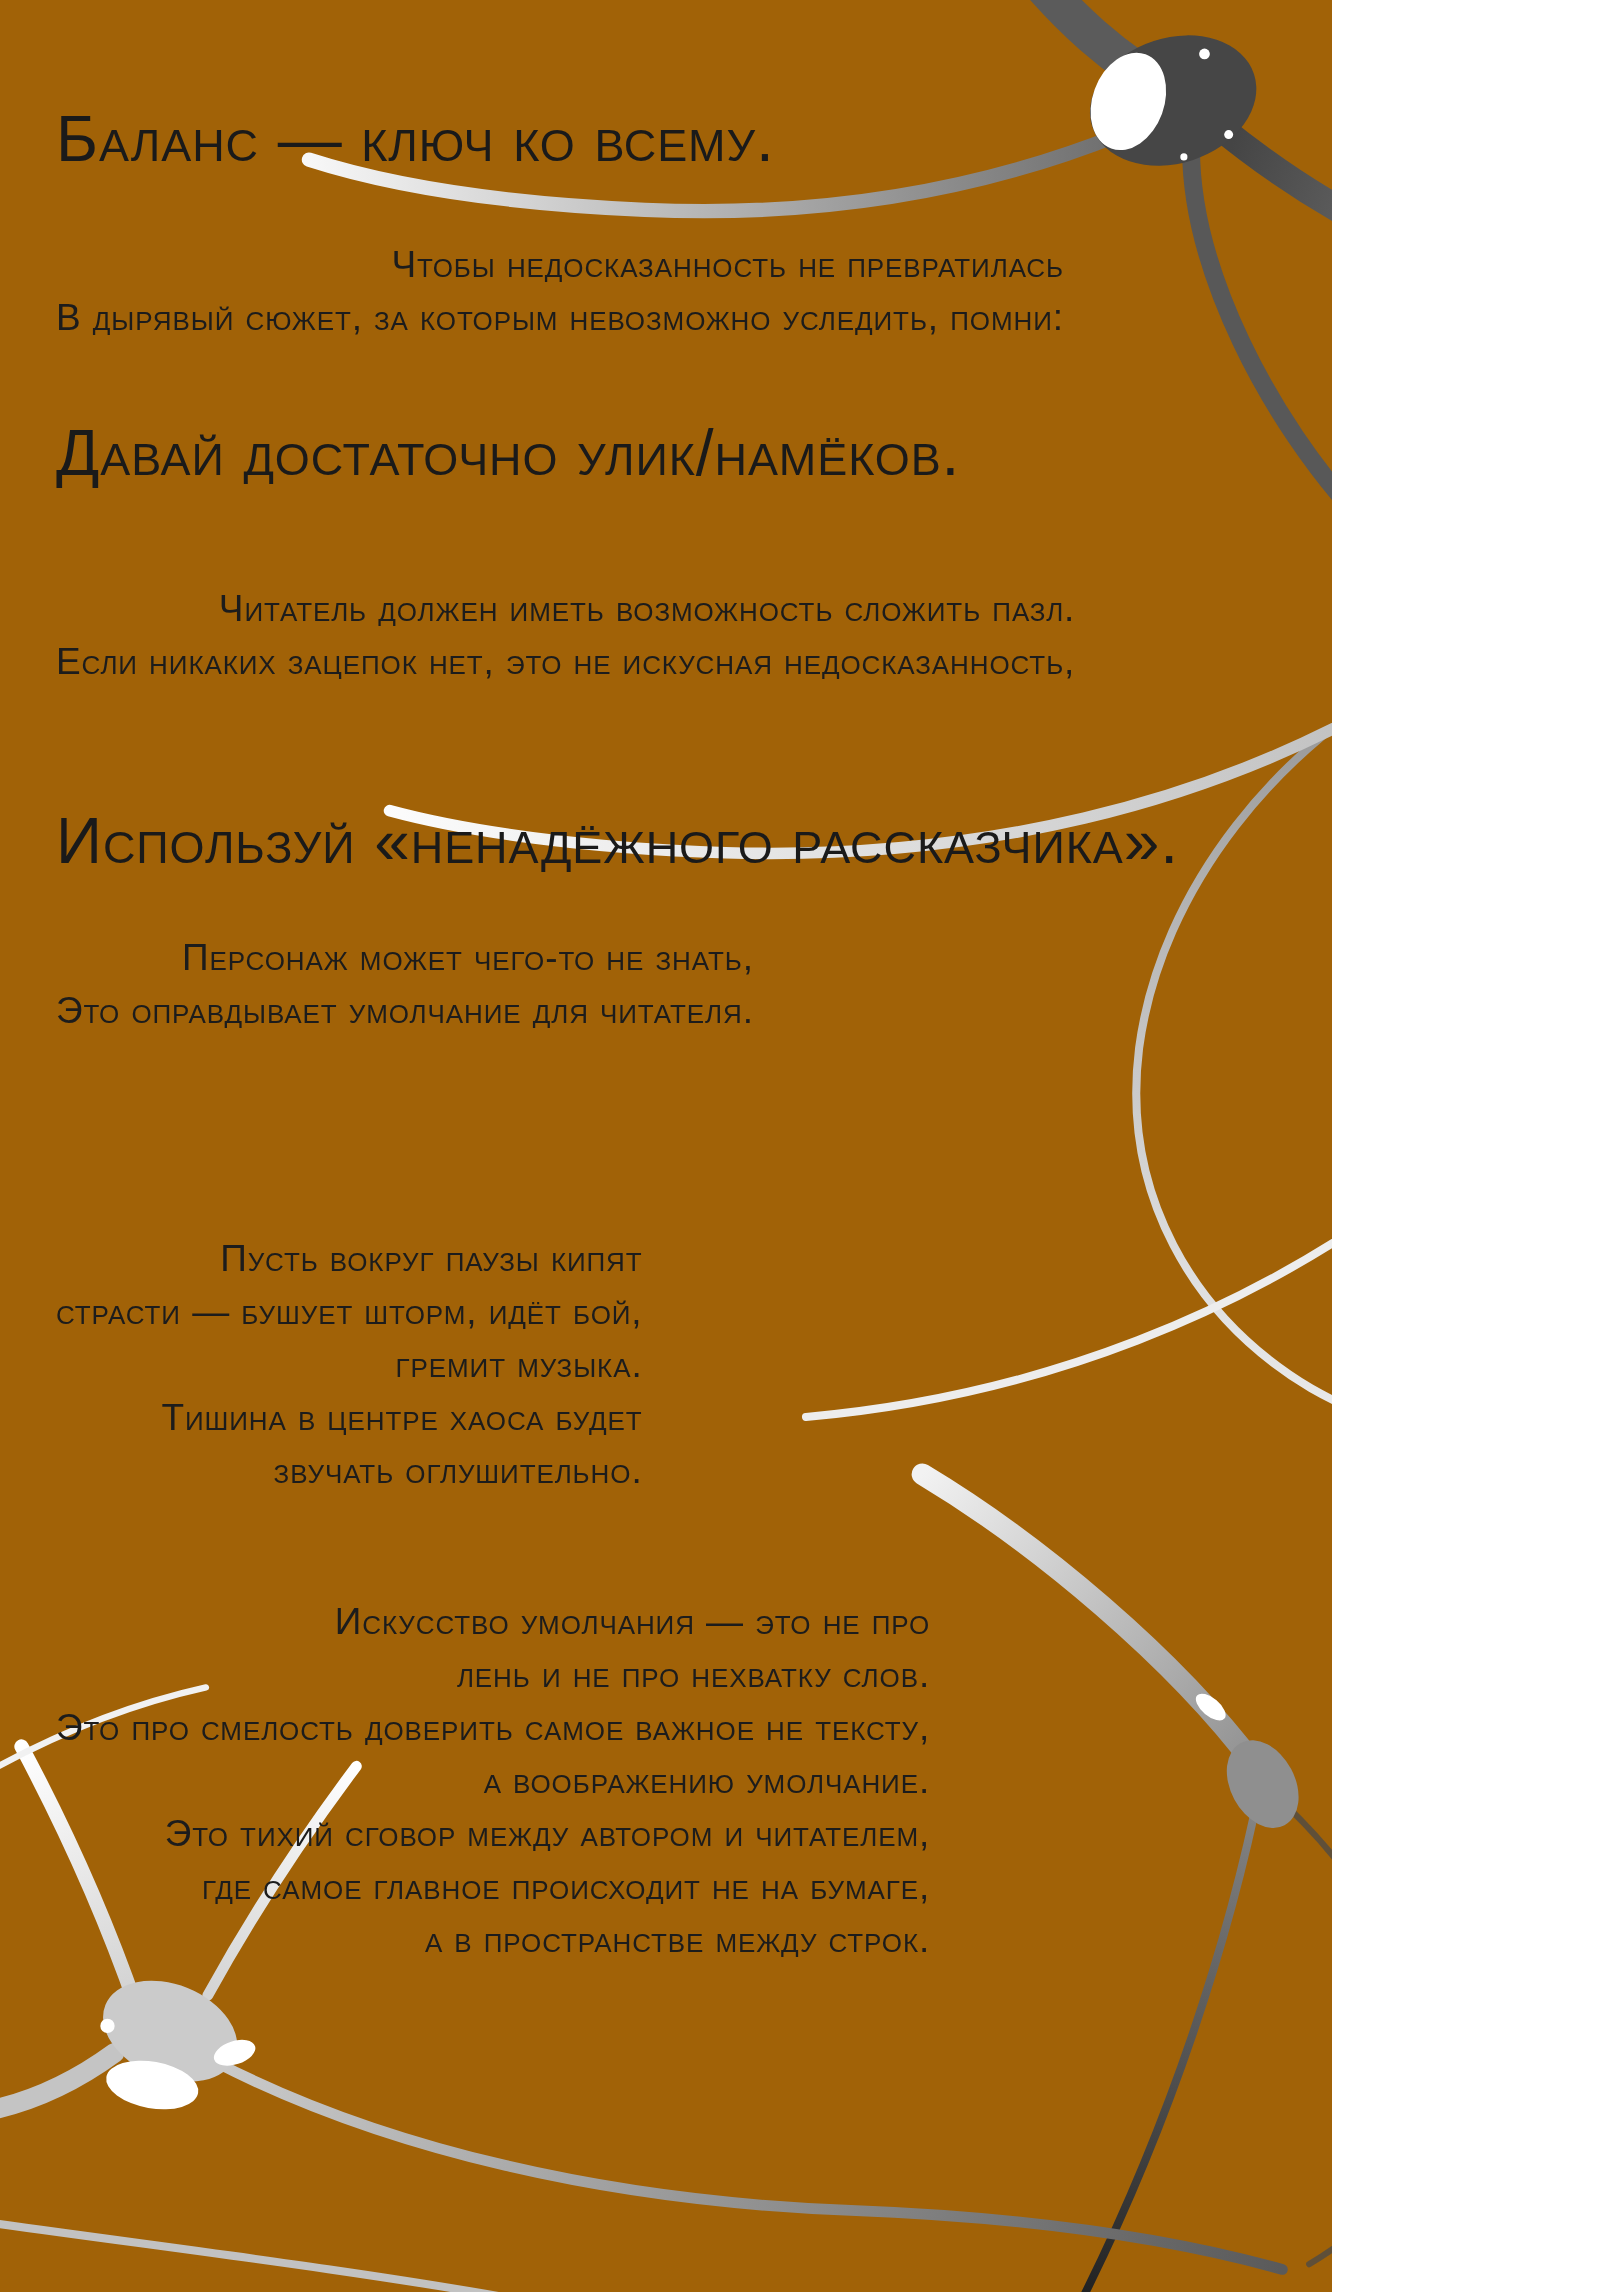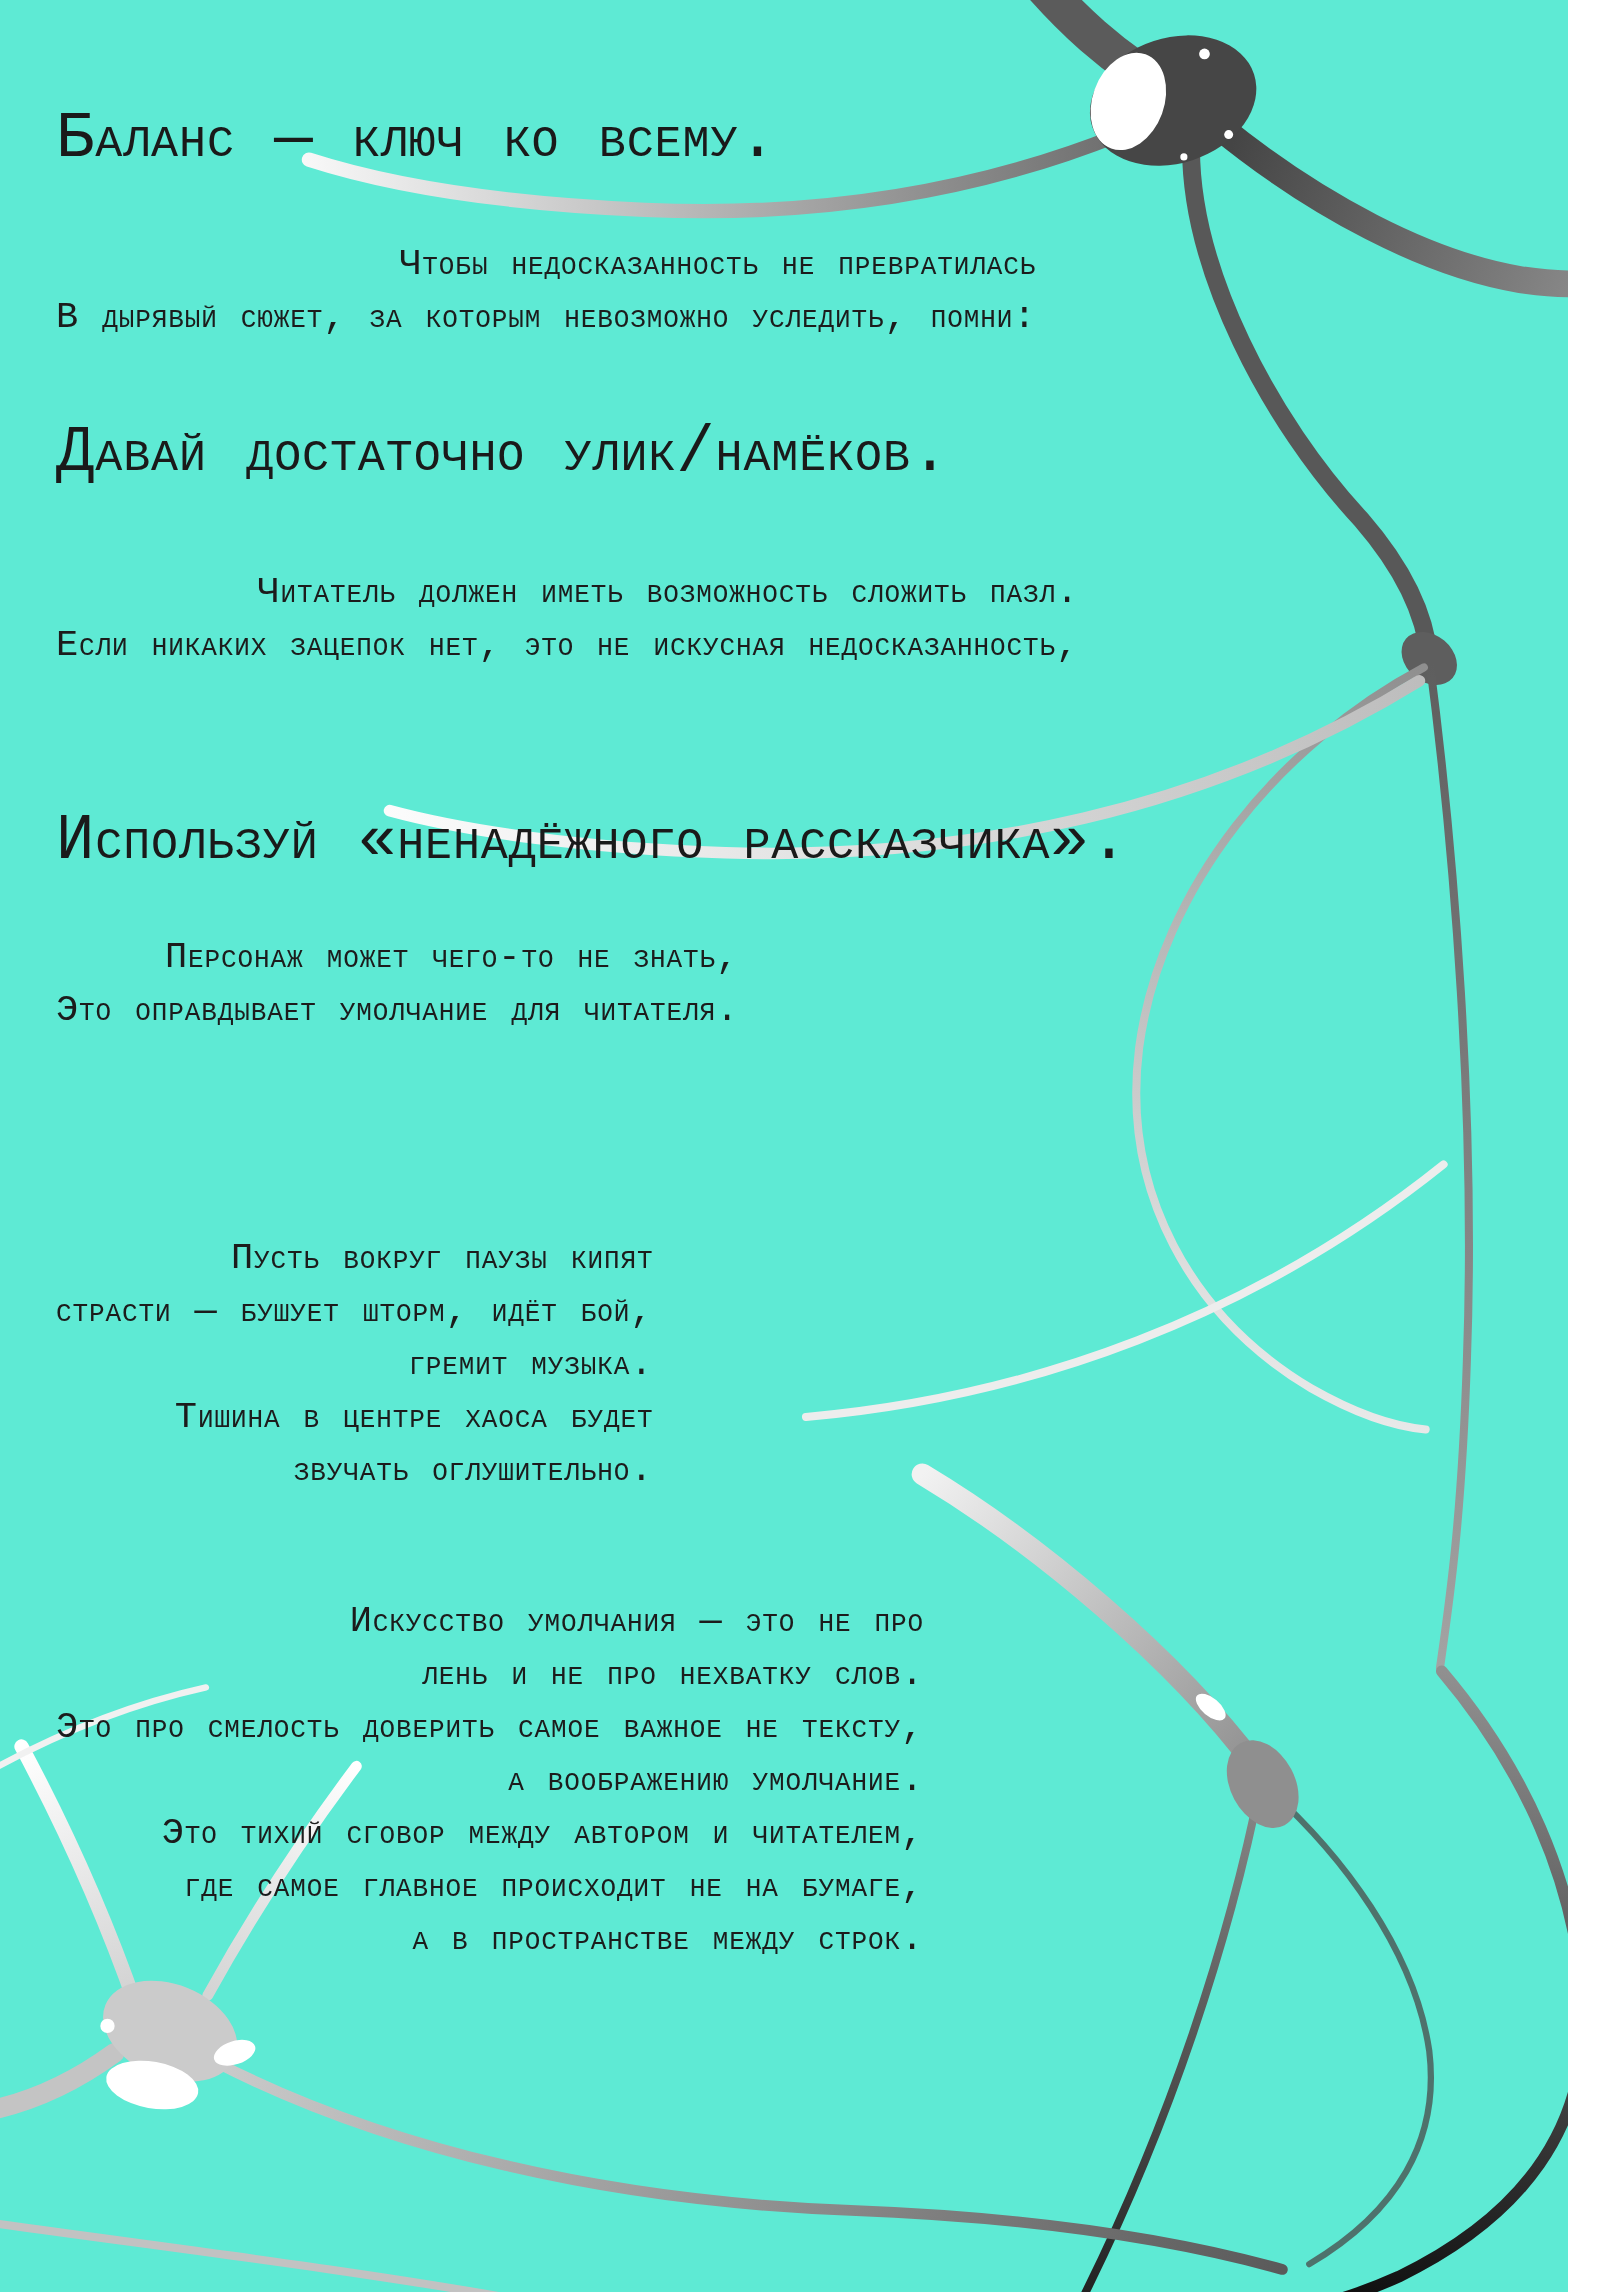--- a/index.html
+++ b/index.html
@@ -1,22 +1,22 @@
 <!DOCTYPE html>
 <html lang="ru" style="font-size:14.3px"><head>
 <meta charset="utf-8">
 <style>
   html, body { margin: 0; padding: 0; background: #ffffff; }
   .page {
     position: relative;
-    width: 1568px;
+    width: 1332px;
     height: 2293px;
-    background: #5eead4;
+    background: #a16207;
     overflow: hidden;
-    font-family: Liberation Mono, monospace;
+    font-family: Liberation Sans, sans-serif;
   }
   .bg {
     position: absolute;
     left: 0; top: 0;
     width: 1620px; height: 2293px;
     z-index: 0;
   }
   .content { position: absolute; left: 0; top: 0; width: 1620px; height: 2293px; z-index: 1; }
   .h {
     position: absolute;
@@ -143,21 +143,21 @@
 
     <h1 class="h" style="top:107px">Баланс — ключ ко всему.</h1>
 
     <div class="p" style="top:238px">
       <div>Чтобы недосказанность не превратилась</div>
       <div>В дырявый сюжет, за которым невозможно уследить, помни:</div>
     </div>
 
     <h2 class="h" style="top:421px">Давай достаточно улик/намёков.</h2>
 
-    <div class="p" style="top:566px">
+    <div class="p" style="top:582px">
       <div>Читатель должен иметь возможность сложить пазл.</div>
       <div>Если никаких зацепок нет, это не искусная недосказанность,</div>
     </div>
 
     <h2 class="h" style="top:809px">Используй «ненадёжного рассказчика».</h2>
 
     <div class="p" style="top:931px">
       <div>Персонаж может чего-то не знать,</div>
       <div>Это оправдывает умолчание для читателя.</div>
     </div>

